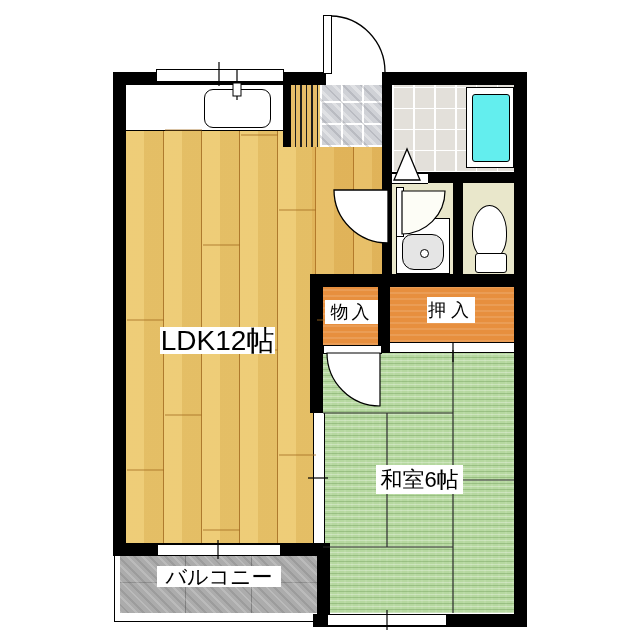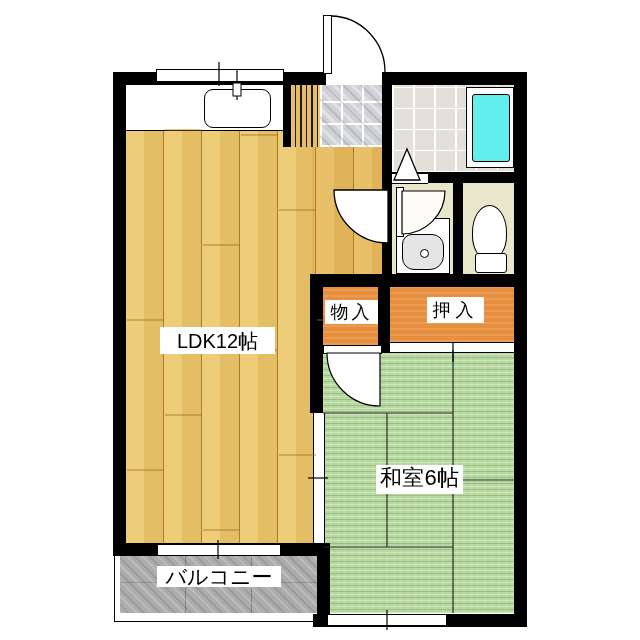--- a/index.html
+++ b/index.html
@@ -151,29 +151,29 @@
 
     <g stroke="#000" stroke-width="1.2">
       <line x1="219" y1="62" x2="219" y2="86"></line>
       <line x1="218" y1="540" x2="218" y2="559"></line>
       <line x1="387" y1="610" x2="387" y2="630"></line>
       <line x1="308" y1="478" x2="328" y2="478"></line>
       <line x1="453" y1="342" x2="453" y2="362"></line>
     </g>
   </svg>
 
-  <div class="label" style="left:160px;top:327px;width:115px;height:27px;font-size:20px;">
+  <div class="label" style="left:160px;top:327px;width:115px;height:27px;font-size:28px;">
     <span>LDK12帖</span>
   </div>
-  <div class="label" style="left:376px;top:465px;width:87px;height:29px;font-size:22px;font-family:Liberation Mono, monospace;">
+  <div class="label" style="left:376px;top:465px;width:87px;height:29px;font-size:22px;">
     <span>和室6帖</span>
   </div>
   <div class="label" style="left:325px;top:300px;width:53px;height:24px;font-size:18px;letter-spacing:3px;">
     <span>物入</span>
   </div>
-  <div class="label" style="left:427px;top:297px;width:57px;height:26px;font-size:18px;letter-spacing:5px;">
+  <div class="label" style="left:427px;top:297px;width:48px;height:26px;font-size:18px;letter-spacing:5px;">
     <span>押入</span>
   </div>
   <div class="label" style="left:157px;top:566px;width:124px;height:21px;font-size:21px;">
     <span>バルコニー</span>
   </div>
 
 </div>
 
 </body></html>

